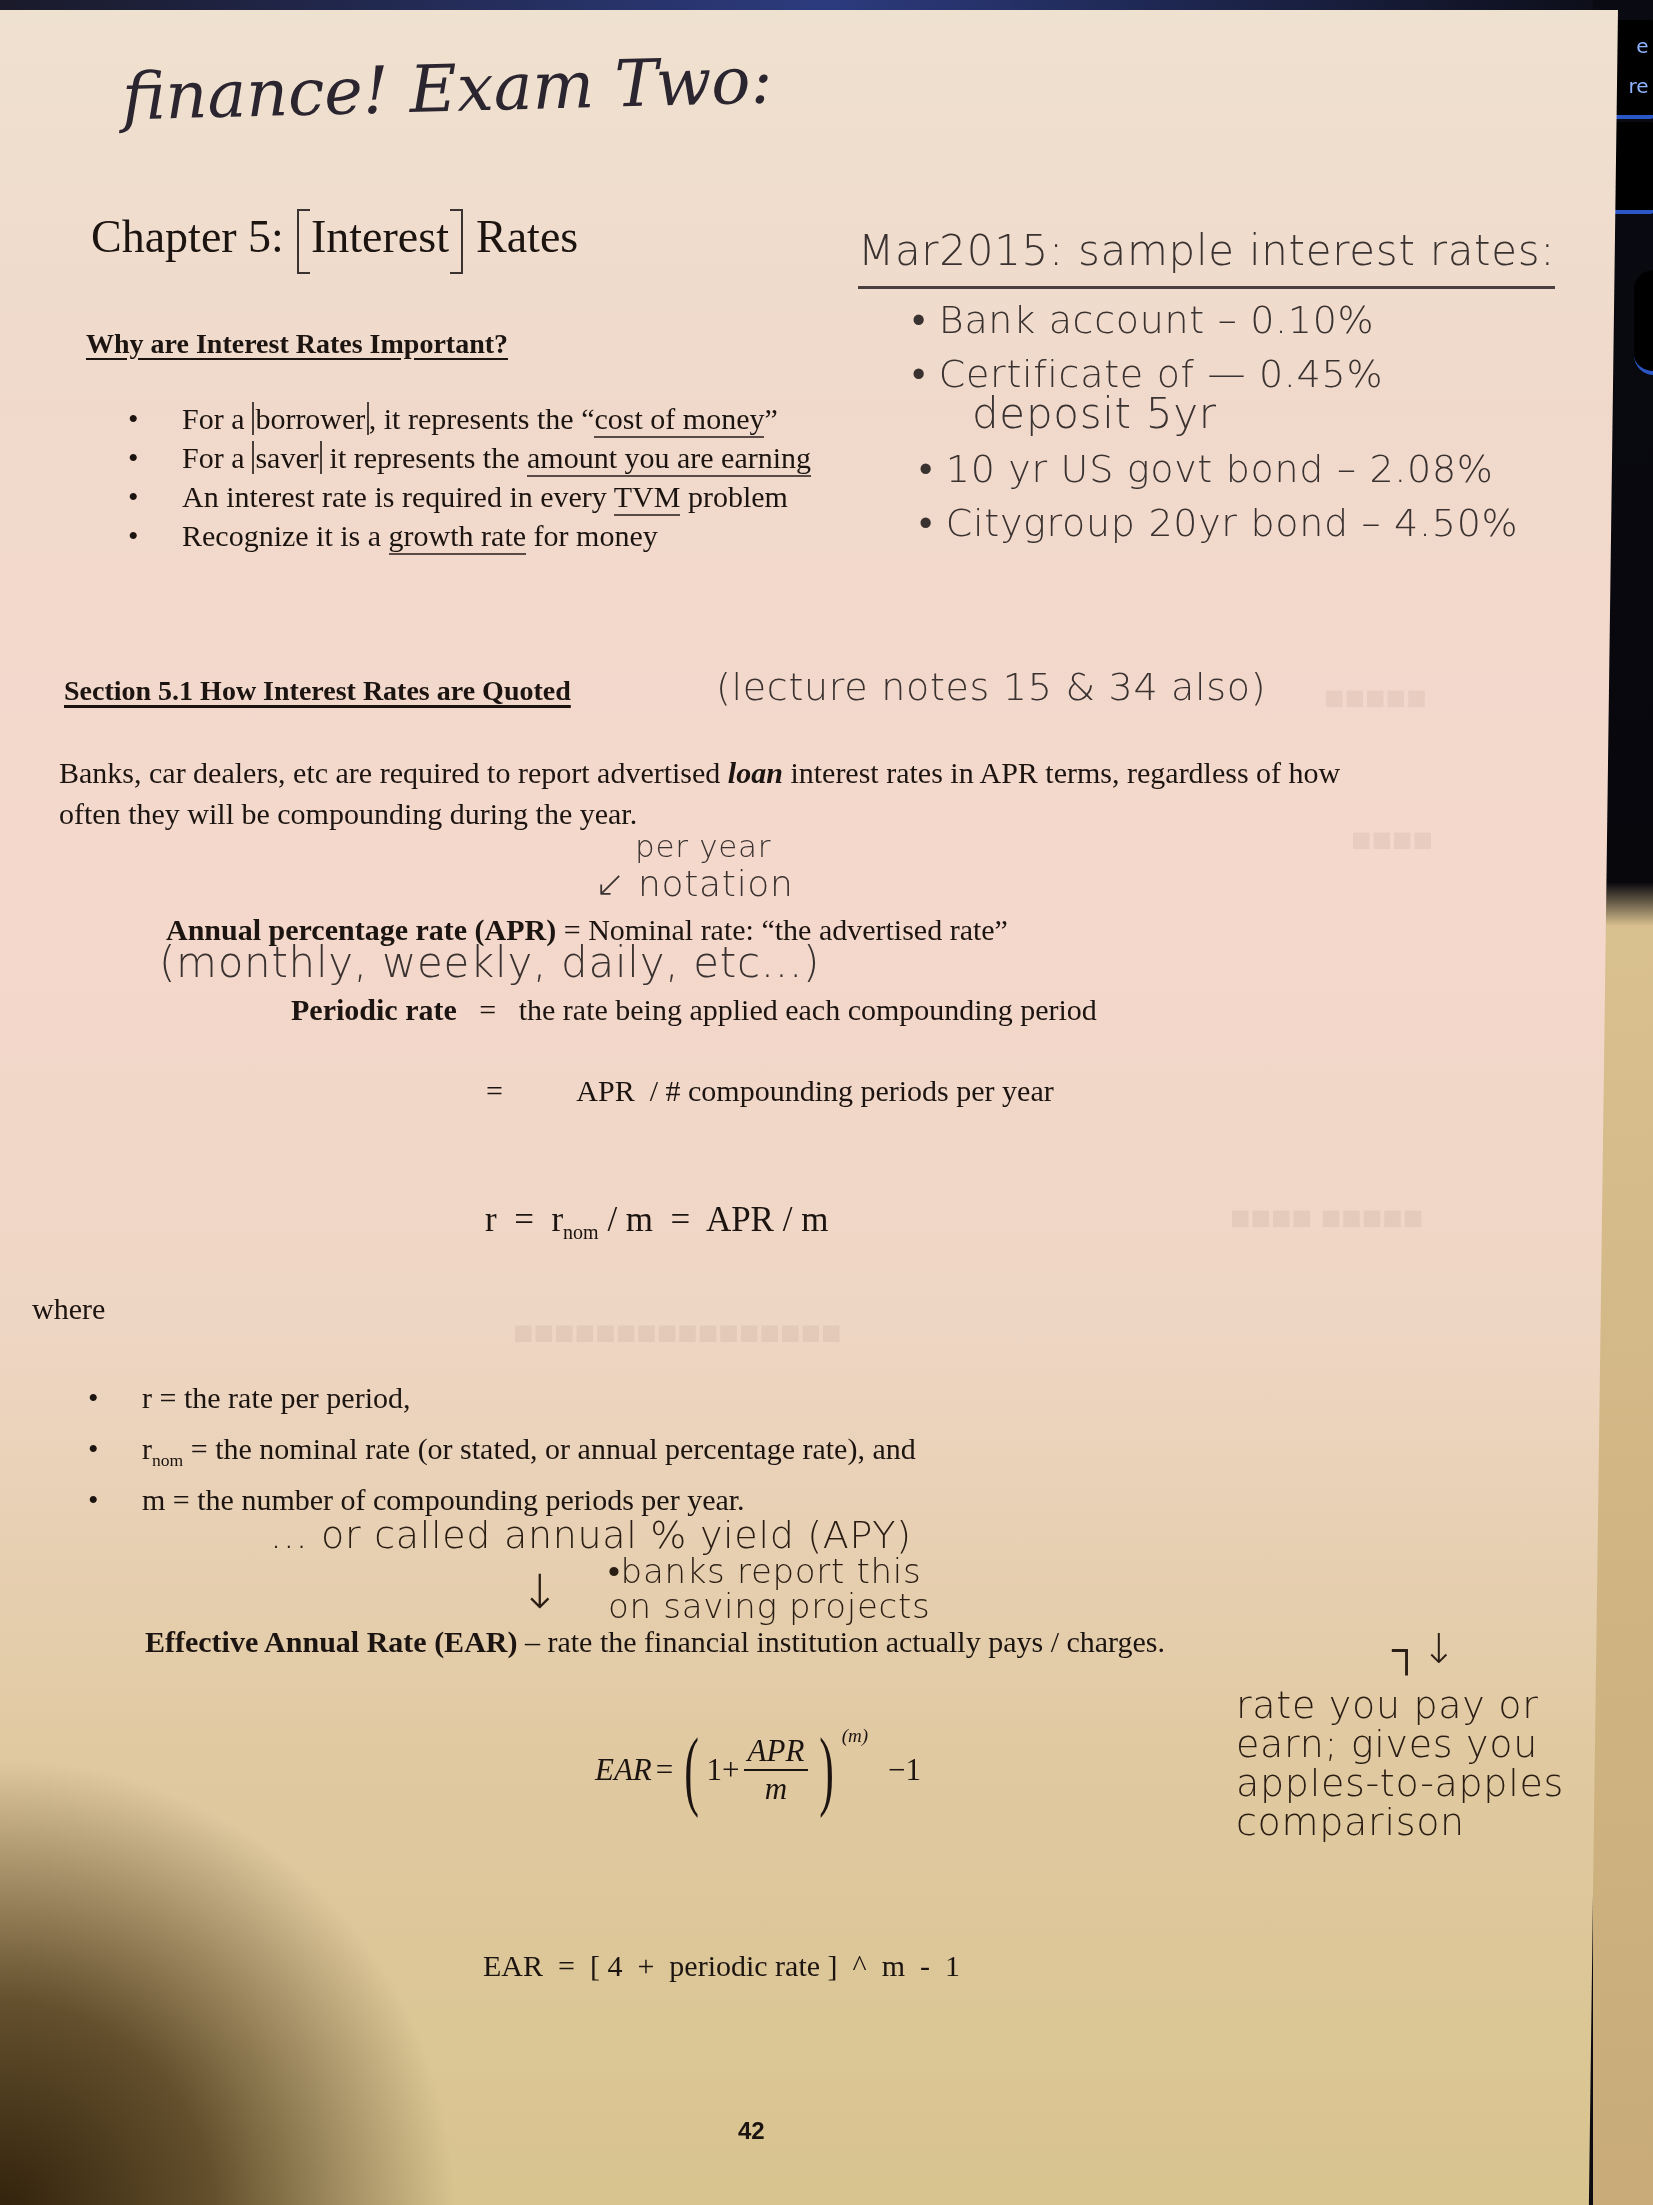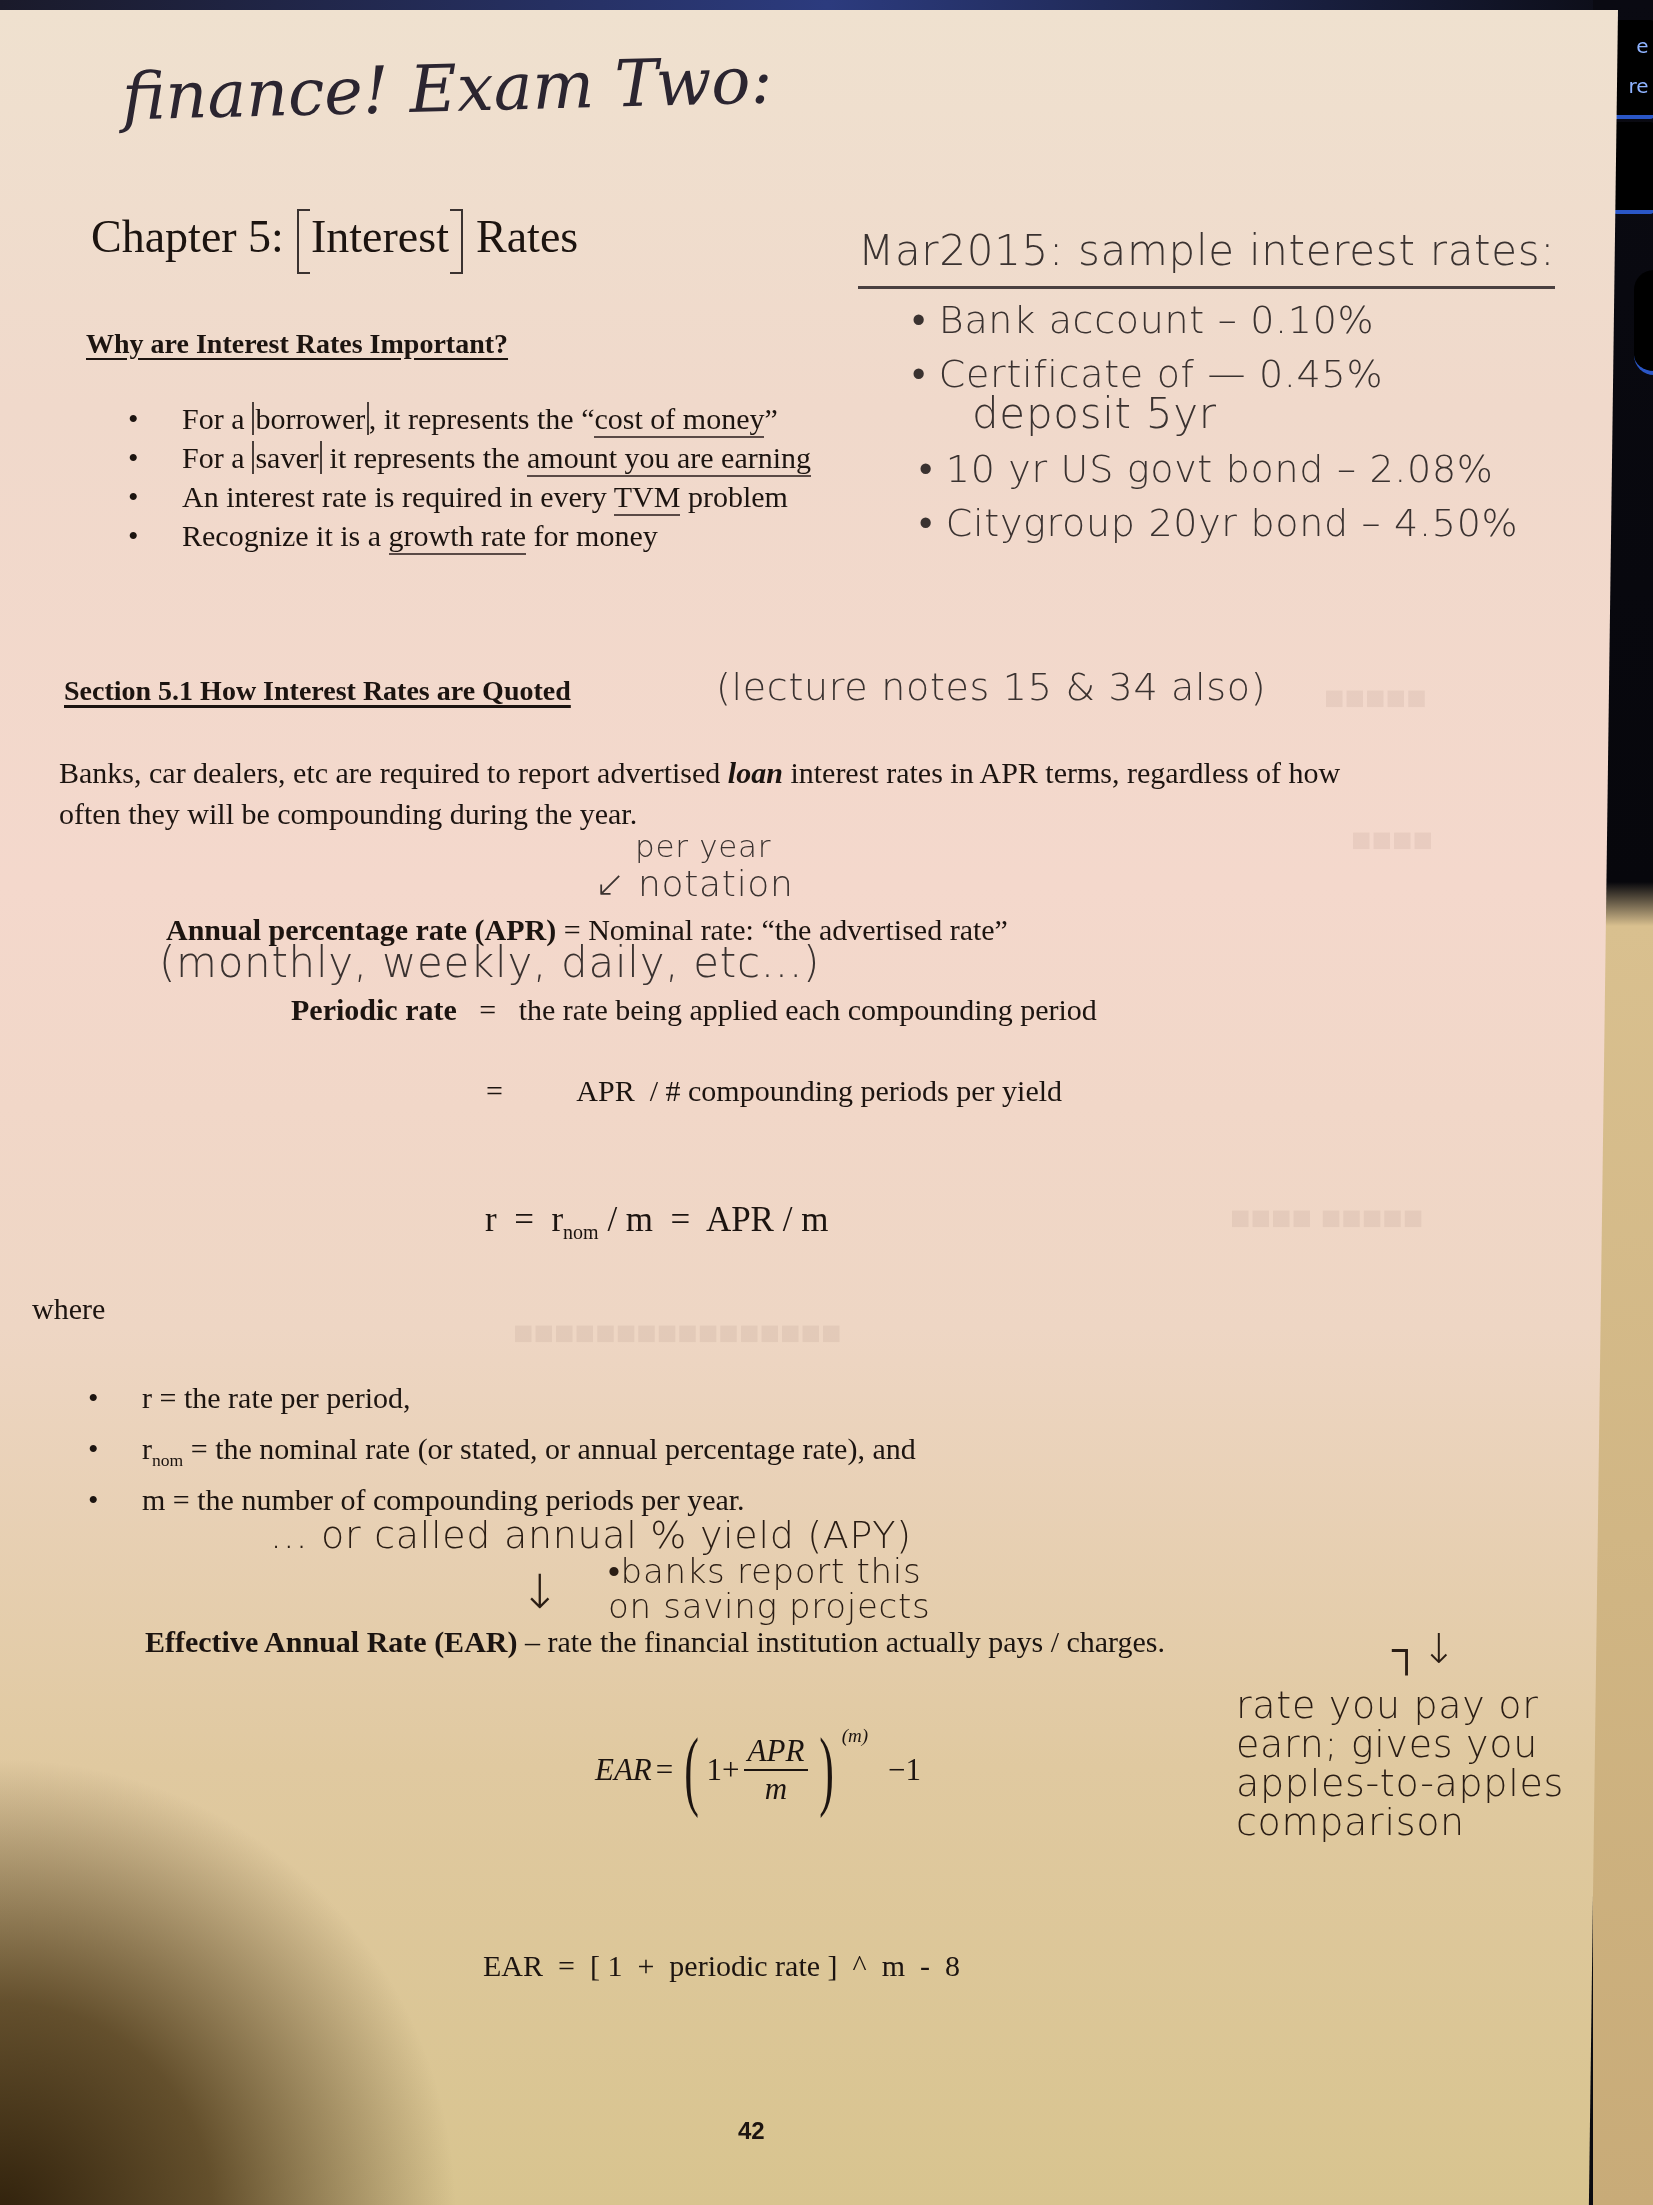--- a/index.html
+++ b/index.html
@@ -126,21 +126,21 @@
   <div class="hand hand-lecture">(lecture notes 15 &amp; 34 also)</div>
   <div class="print para"><span>Banks, car dealers, etc are required to report advertised </span><b><i>loan</i></b><span> interest rates in APR terms, regardless of how often they will be compounding during the year.</span></div>
 
   <div class="hand hand-peryear">per year</div>
   <div class="hand hand-notation">↙ notation</div>
   <div class="print apr-line"><b>Annual percentage rate (APR)</b><span> = </span><span>Nominal rate:  “the advertised rate”</span></div>
 
   <div class="hand hand-monthly">(monthly, weekly, daily, etc...)</div>
 
   <div class="print periodic-line" style="white-space:pre;margin-left:48px;"><b>Periodic rate</b><span>   =   </span><span>the rate being applied each compounding period</span></div>
-  <div class="print apr-div" style="white-space:pre;"><span>=</span>          <span>APR  / # compounding periods per yield</span></div>
+  <div class="print apr-div" style="white-space:pre;"><span>=</span>          <span>APR  / # compounding periods per year</span></div>
 
   <div class="print r-formula" style="white-space:pre;"><span>r</span><span>  =  </span><span>r</span><sub>nom</sub><span> / m  =  APR / m</span></div>
 
   <div class="print where">where</div>
   <ul class="print bul bul2">
     <li><span>r</span><sub></sub><span> = the rate per period,</span></li>
     <li><span>r</span><sub>nom</sub><span> = the nominal rate (or stated, or annual percentage rate), and</span></li>
     <li><span>m</span><sub></sub><span> = the number of compounding periods per year.</span></li>
   </ul>
 
@@ -167,17 +167,17 @@
     <span style="font-style:normal;">1+</span>
     <span class="frac">
       <span class="num">APR</span>
       <span>m</span>
     </span>
     <span class="paren">)</span>
     <sup>(m)</sup>
     <span style="font-style:normal;margin-left:20px;">−1</span>
   </div>
 
-  <div class="print ear-formula2" style="white-space:pre;">EAR  =  [ 1  +  periodic rate ]  ^  m  -  8</div>
+  <div class="print ear-formula2" style="white-space:pre;">EAR  =  [ 4  +  periodic rate ]  ^  m  -  1</div>
 
   <div class="print pagenum">42</div>
 </div>
 
 
 </body></html>

